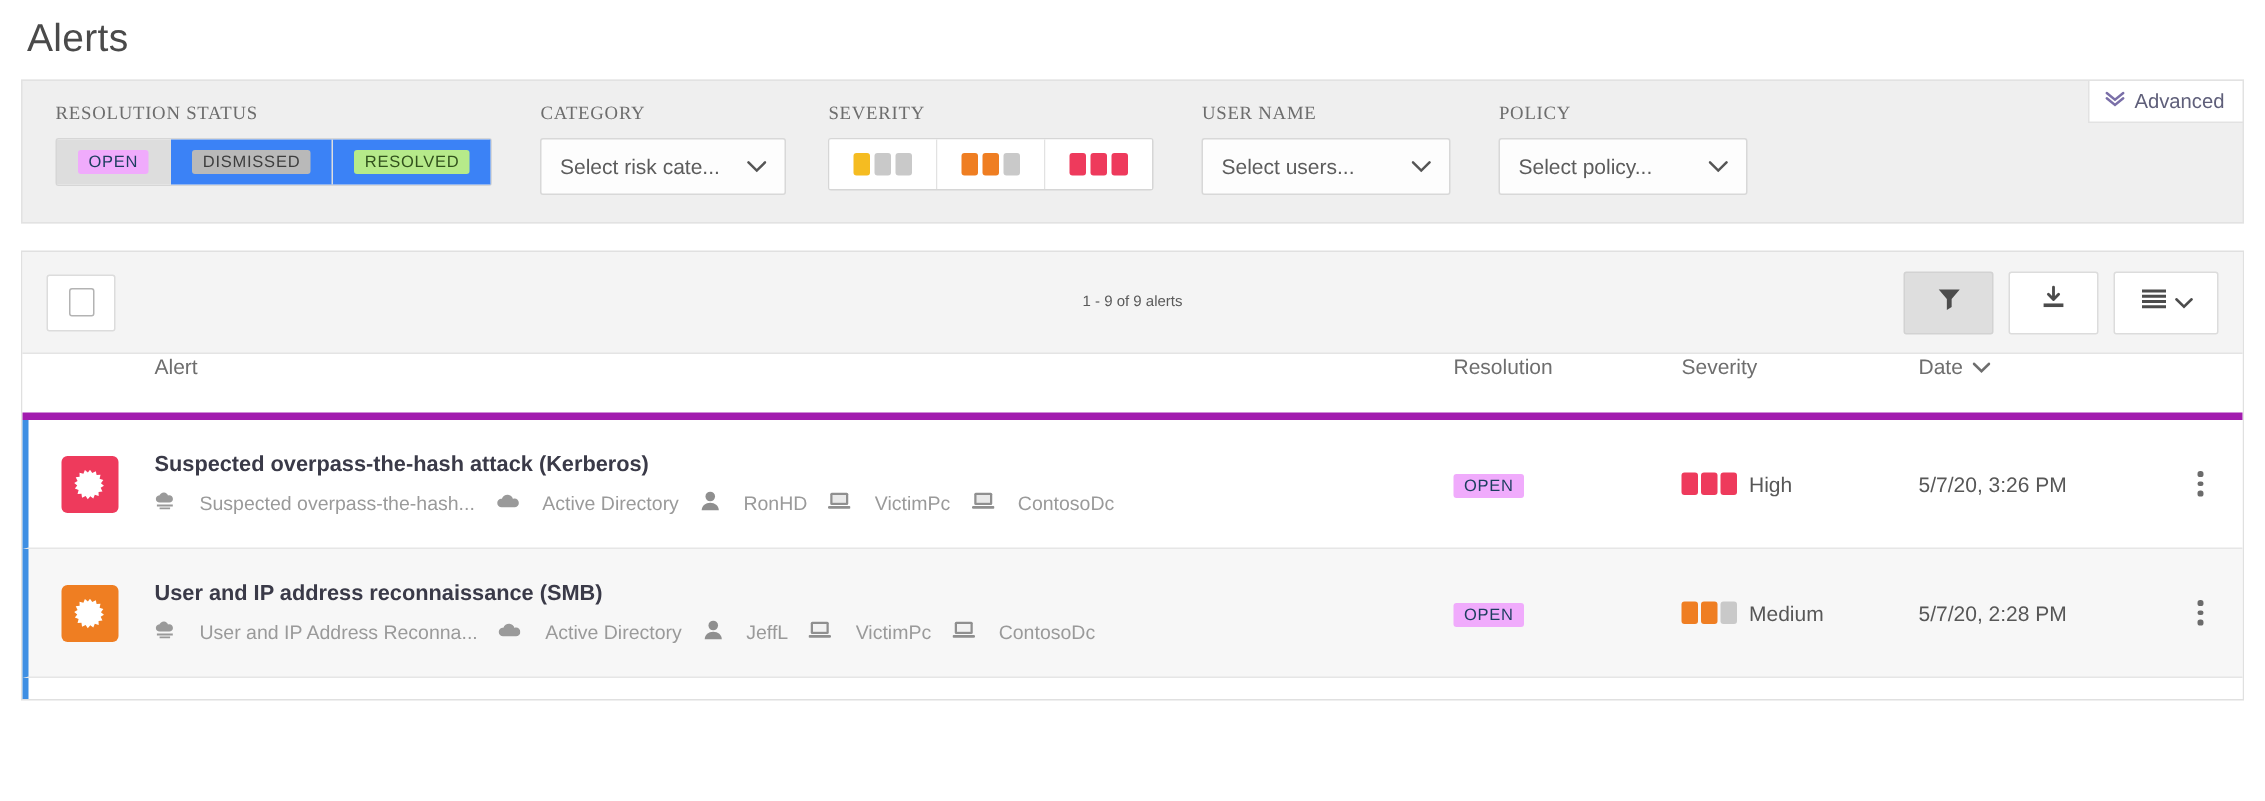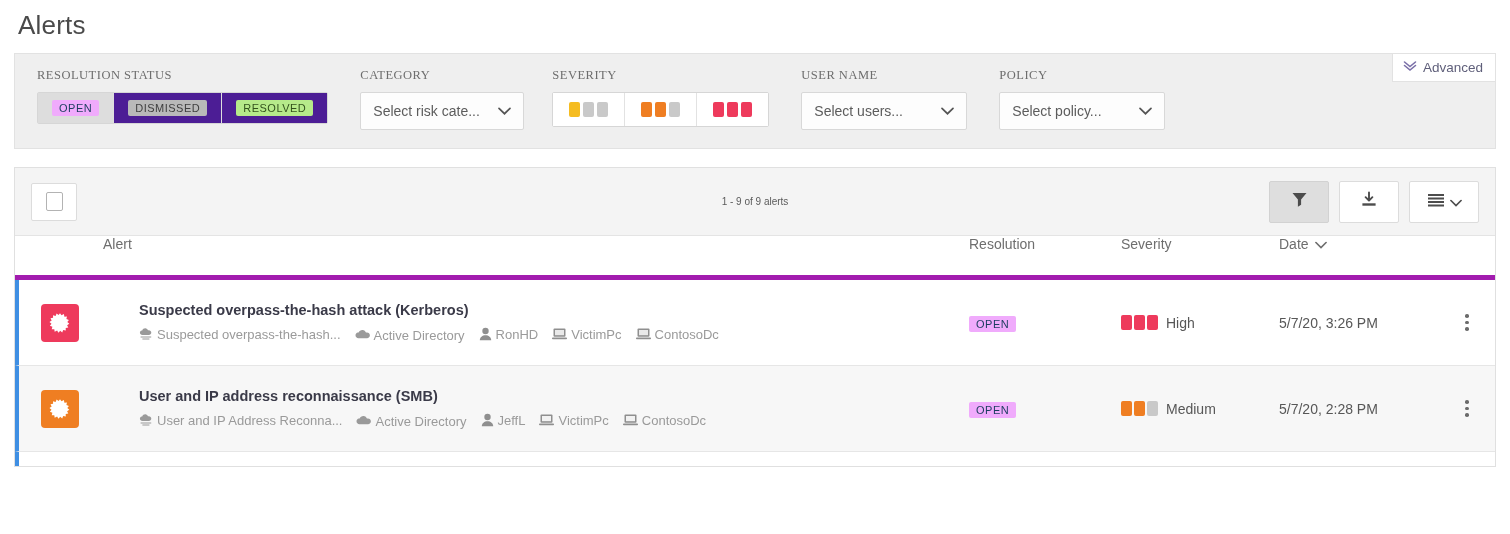--- a/index.html
+++ b/index.html
@@ -39,21 +39,21 @@
     letter-spacing: .5px;
     text-transform: uppercase;
     margin-bottom: 9px;
     white-space: nowrap;
     font-family: Liberation Serif, serif;
   }
 
   
   .seg-group { display: flex; background: #fff; border: 1px solid #d6d6d6; border-radius: 2px; }
   .seg-btn {
-    background: #4c1d95;
+    background: #3b82f6;
     border: none;
     border-right: 1px solid #dedede;
     padding: 7px 14px;
     cursor: pointer;
     display: flex; align-items: center; justify-content: center;
     min-width: 76px;
   }
   .seg-btn:last-child { border-right: none; }
   .seg-btn.selected { background: #dddddd; }
   .badge {
@@ -181,30 +181,30 @@
   }
   .row.alt { background: #f7f7f7; }
   .row.partial { height: 14px; border-bottom: none; overflow: hidden; }
 
   .alert-icon {
     width: 38px; height: 38px;
     border-radius: 4px;
     display: flex; align-items: center; justify-content: center;
     flex: 0 0 auto;
   }
-  .cell-alert { flex: 1 1 auto; padding-left: 24px; min-width: 0; margin-left: 36px; }
+  .cell-alert { flex: 1 1 auto; padding-left: 24px; min-width: 0; }
   .alert-title {
     font-size: 14.5px;
     font-weight: bold;
     color: #3a3a48;
     margin-bottom: 9px;
     white-space: nowrap;
   }
   .meta-line { display: flex; align-items: center; gap: 14px; color: #9a9a9a; font-size: 13px; }
-  .meta-item { display: flex; gap: 4px; white-space: nowrap; }
+  .meta-item { display: flex; align-items: center; gap: 16px; white-space: nowrap; }
 
   .c-alert { width: 100%; }
   .c-res  { width: 152px; flex: 0 0 152px; }
   .c-sev  { width: 158px; flex: 0 0 158px; }
   .c-date { width: 160px; flex: 0 0 160px; }
   .c-menu { width: 56px; flex: 0 0 56px; display: flex; justify-content: center; }
 
   .sev-cell { display: flex; align-items: center; gap: 8px; font-size: 14px; color: #575757; }
   .sev-bars { display: flex; gap: 2px; }
   .date-cell { font-size: 14px; color: #575757; white-space: nowrap; }

